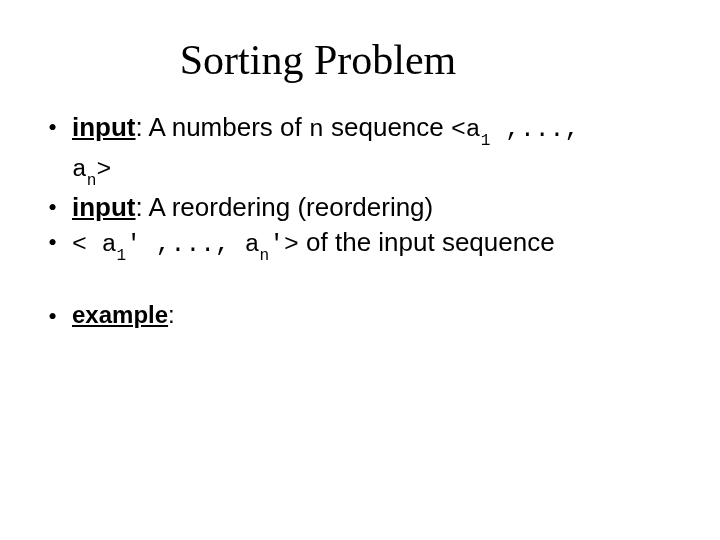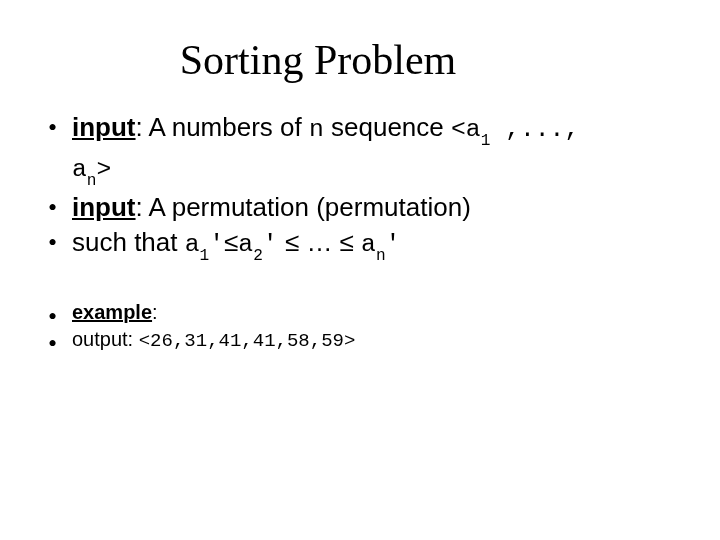--- a/index.html
+++ b/index.html
@@ -38,21 +38,21 @@
   }
   ul.bullets > li::before {
     content: "•";
     position: absolute;
     left: 4px;
     top: 0;
     font-size: 26px;
     font-family: "Times New Roman", Times, serif;
   }
   ul.bullets.secondary > li {
-    font-size: 20px;
+    font-size: 24px;
   }
   .gap { height: 34px; }
   .mono {
     font-family: "Courier New", Courier, monospace;
     font-size: 0.95em;
   }
   b { font-weight: bold; }
   u { text-decoration: underline; margin-top: 8px; }
   .sub {
     font-size: 0.62em;
@@ -67,31 +67,28 @@
 
 <div class="slide">
 
   <div class="title">Sorting Problem</div>
 
   <ul class="bullets">
     <li>
       <b><u>input</u></b><span>: A numbers of </span><span class="mono">n</span><span> sequence </span><span class="mono">&lt;a</span><span class="sub">1</span><span class="mono"> ,...,  a</span><span class="sub">n</span><span class="mono">&gt;</span>
     </li>
     <li>
-      <b><u>input</u></b><span>: A permutation (permutation)</span>
+      <b><u>input</u></b><span>: A reordering (reordering)</span>
     </li>
     <li>
-      <span>such that </span><span class="mono">a</span><span class="sub">1</span><span class="mono">'</span><span>≤</span><span class="mono">a</span><span class="sub">2</span><span class="mono">'</span><span> ≤ … ≤ </span><span class="mono">a</span><span class="sub">n</span><span class="mono">'</span>
+      <span class="mono">&lt; a</span><span class="sub">1</span><span class="mono">'</span><span class="mono"> ,..., a</span><span class="sub">n</span><span class="mono">'</span><span class="mono">&gt;</span><span> of the input sequence</span>
     </li>
   </ul>
 
   <div class="gap"></div>
 
   <ul class="bullets secondary">
     <li>
       <b><u>example</u></b><span>:</span>
     </li>
-    <li>
-      <span>output: </span><span class="mono">&lt;26,31,41,41,58,59&gt;</span>
-    </li>
   </ul>
 
 </div>
 
 </body></html>

